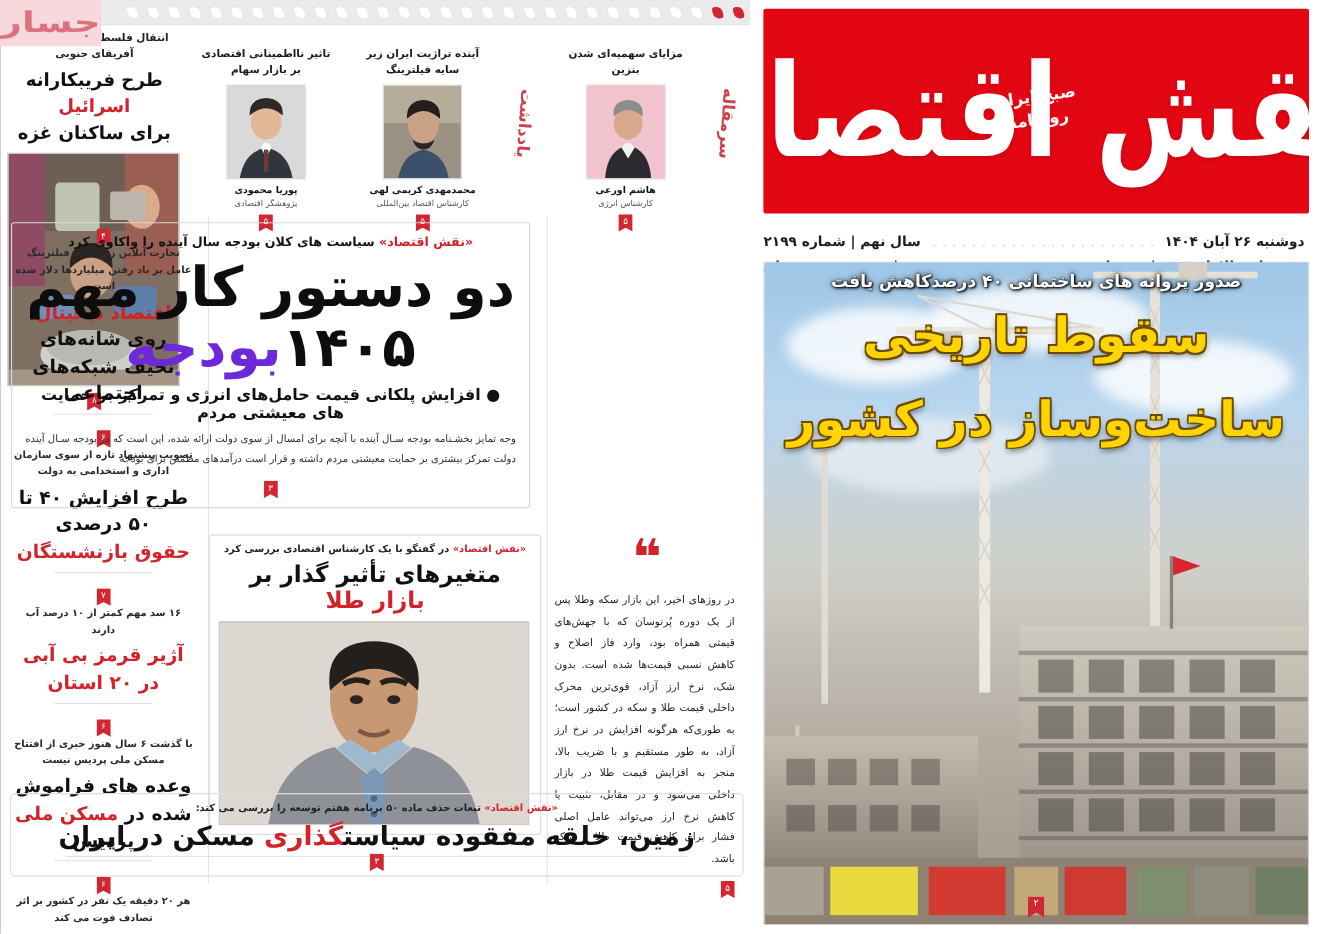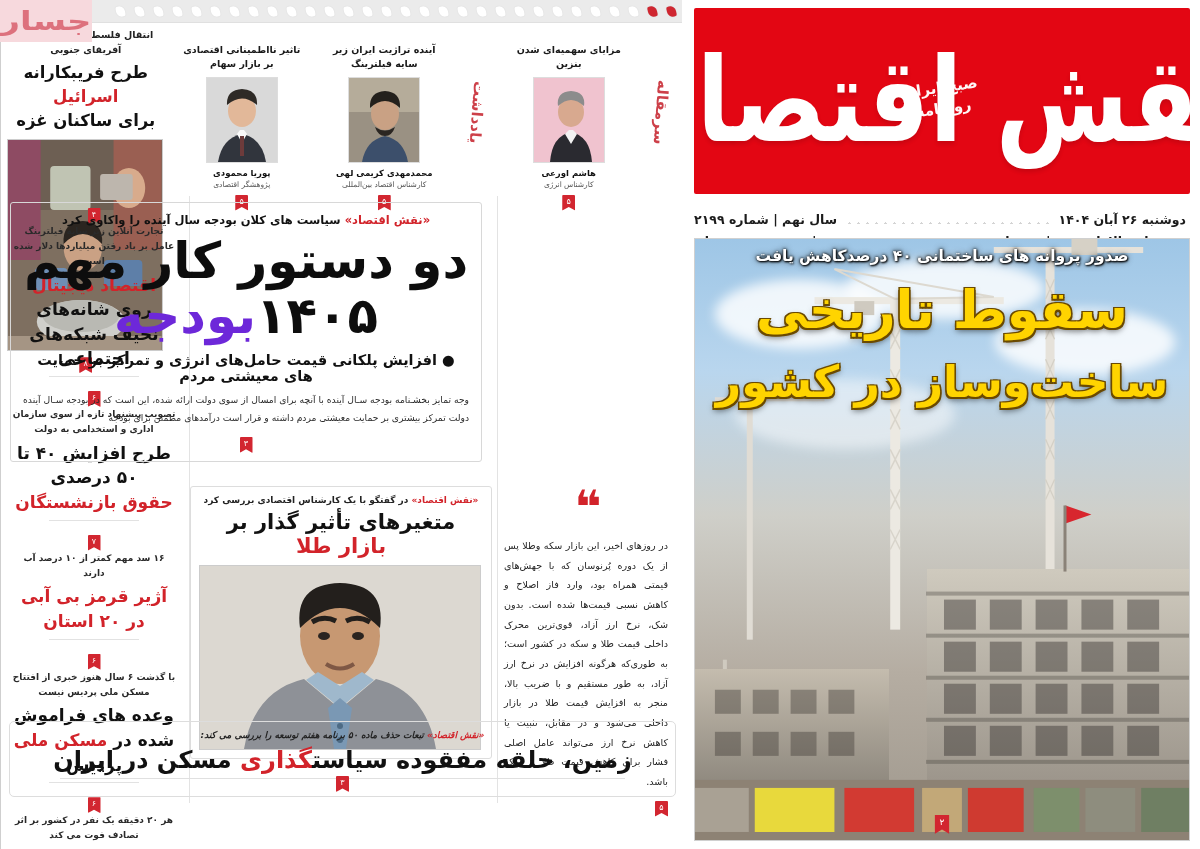--- a/index.html
+++ b/index.html
@@ -119,21 +119,21 @@
               line-height:.75;letter-spacing:-4px;height:40px;}
   .ed-text{font-size:9.6px;line-height:2.05;text-align:justify;color:#1d1d1d;margin-top:6px;}
   .ed-foot{margin-top:3px;}
 
   
   .bottombanner{
     position:absolute;right:6px;bottom:52px;left:8px;
     border:1px solid #ddd;border-radius:5px;padding:8px 10px 4px;box-sizing:border-box;
     text-align:center;
   }
-  .bb-kick{font-size:9px;font-weight:bold;color:#222;font-style:italic;}
+  .bb-kick{font-size:9px;font-weight:bold;color:#222;}
   .bb-kick .rd{color:#d2232a;}
   .bb-head{font-size:24px;font-weight:bold;margin:6px 0 4px;color:#111;}
   .bb-head .rd{color:#d2232a;}
   .bb-rule{height:1px;background:#e0e0e0;margin:4px 40px 0;position:relative;}
 
   
   .midcol{
     position:absolute;right:500px;top:196px;width:176px;
     padding:0 6px;box-sizing:border-box;text-align:center;
   }
@@ -190,21 +190,21 @@
     background:linear-gradient(180deg,#9ec6e6 0%,#b9d6ee 22%,#cfcfc9 46%,#b5ada2 72%,#9e978c 100%);
   }
   .ph-cloud{position:absolute;border-radius:50%;background:rgba(255,255,255,.82);filter:blur(6px);}
   .ph-bld{position:absolute;background:linear-gradient(180deg,#cfcabe,#9b948a);}
   .ovl{position:absolute;left:0;right:0;text-align:center;font-weight:bold;}
   .ovl-kick{
     top:8px;font-size:15.5px;color:#fff;letter-spacing:-.4px;
     text-shadow:0 0 3px #000,1px 1px 2px #000,0 0 6px rgba(0,0,0,.8);
   }
   .ovl-h1{
-    top:42px;font-size:52px;color:#ffd400;letter-spacing:-2px;line-height:1.15;
+    top:42px;font-size:44px;color:#ffd400;letter-spacing:-2px;line-height:1.15;
     text-shadow:
       -1.5px -1.5px 0 #6b4a00, 1.5px -1.5px 0 #6b4a00,
       -1.5px 1.5px 0 #6b4a00, 1.5px 1.5px 0 #6b4a00,
       0 3px 6px rgba(0,0,0,.55);
   }
   .ovl-h2{
     top:118px;font-size:44px;color:#ffd400;letter-spacing:-2px;line-height:1.15;
     text-shadow:
       -1.5px -1.5px 0 #6b4a00, 1.5px -1.5px 0 #6b4a00,
       -1.5px 1.5px 0 #6b4a00, 1.5px 1.5px 0 #6b4a00,

